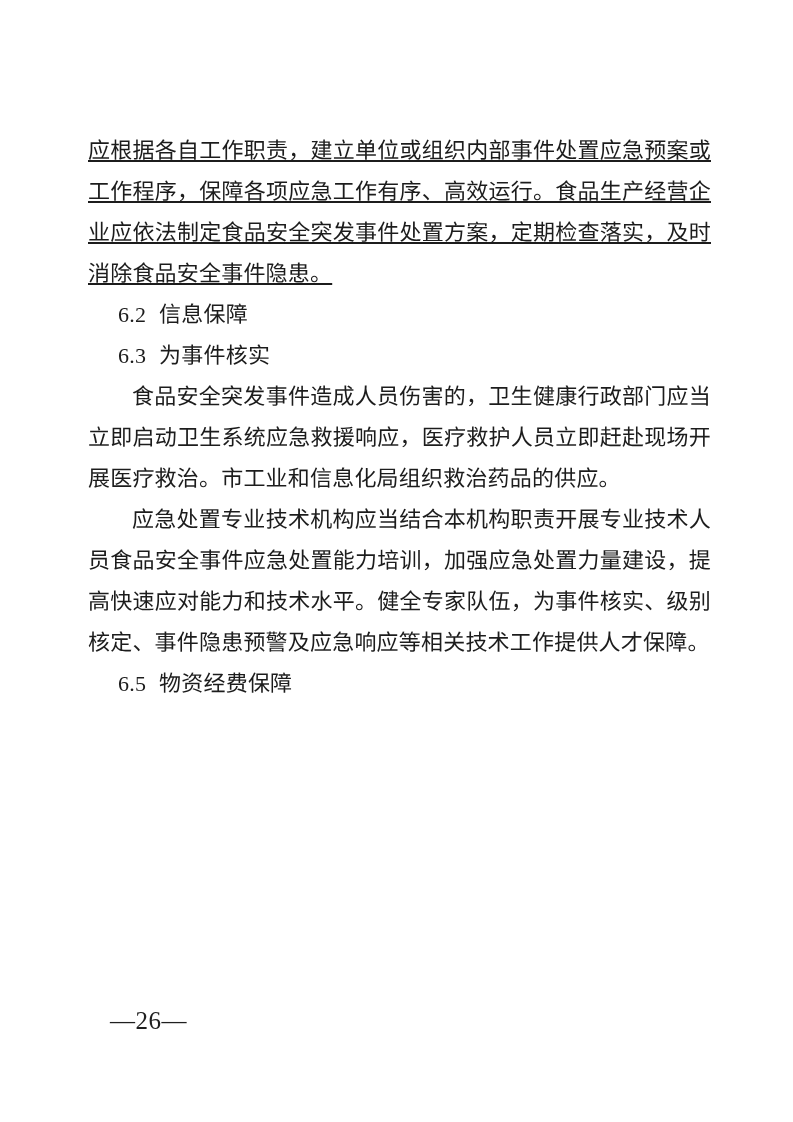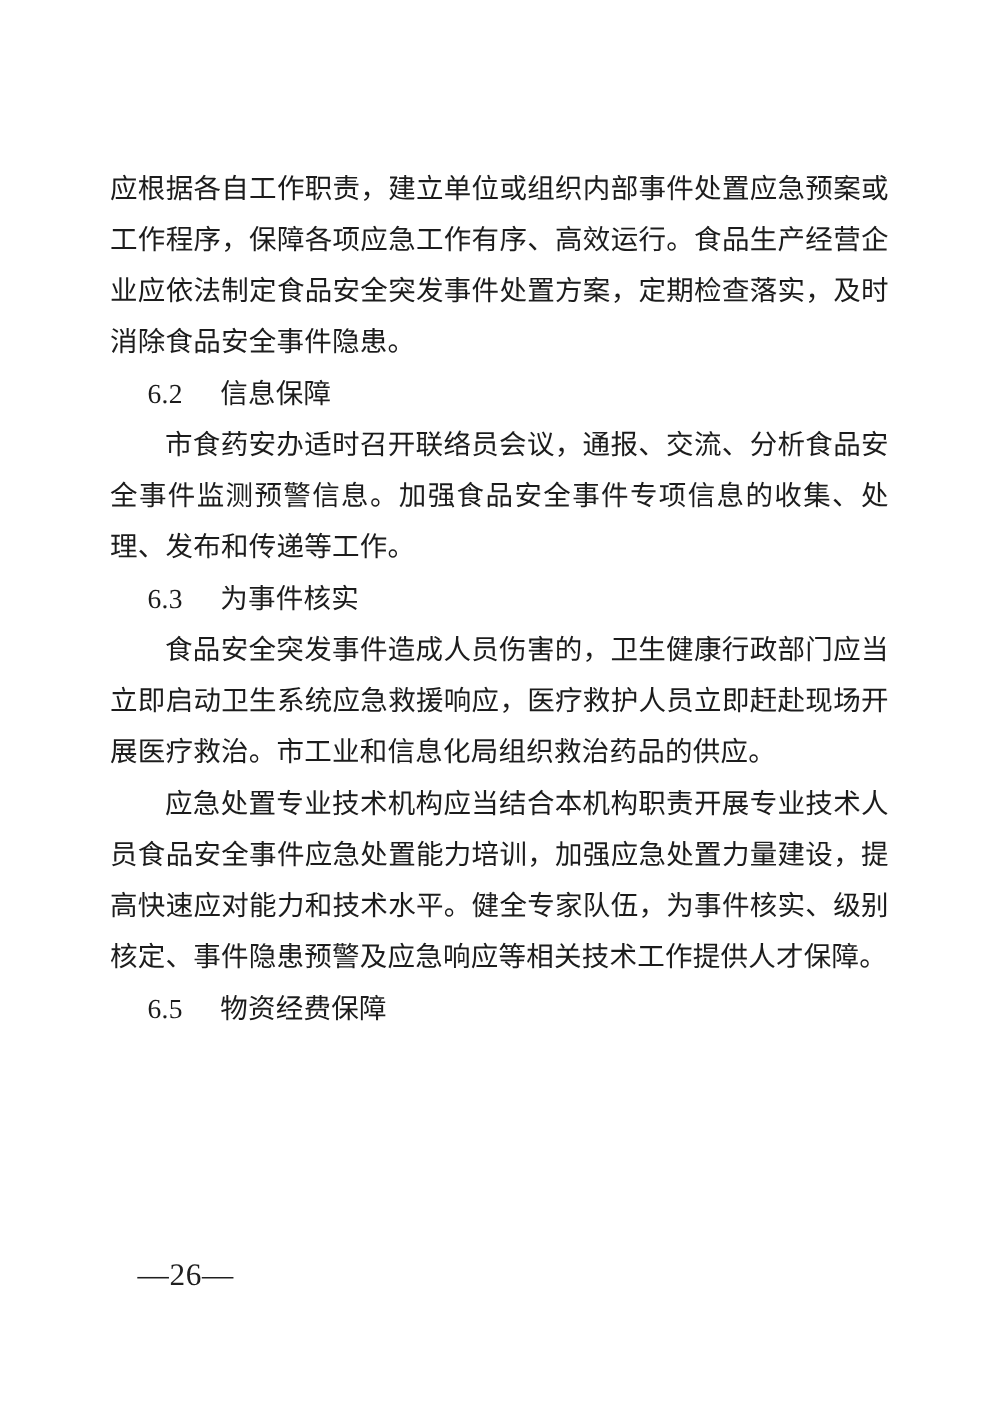--- a/index.html
+++ b/index.html
@@ -28,32 +28,33 @@
     text-justify: inter-character;
     letter-spacing: 0.2px;
   }
   p.para {
     margin: 0;
     padding: 0;
     text-indent: 2em;
   }
   p.para.no-indent {
     text-indent: 0;
+    text-decoration: underline;
   }
   h2.heading {
     margin: 0;
     padding: 0 0 0 30px;
     font-size: 22px;
     line-height: 41px;
     font-weight: 400;
     text-align: left;
   }
   .h-num {
     display: inline-block;
-    margin-right: 30px;
+    margin-right: 13px;
     font-family: "Liberation Serif", "DejaVu Serif", serif;
   }
   .page-number {
     position: absolute;
     left: 110px;
     top: 1008px;
     font-size: 25px;
     line-height: 26px;
     color: #1f1f1f;
     letter-spacing: 0.5px;
@@ -65,21 +66,20 @@
 <div class="page">
 
   <main class="content">
 
     <p class="para no-indent">应根据各自工作职责，建立单位或组织内部事件处置应急预案或工作程序，保障各项应急工作有序、高效运行。食品生产经营企业应依法制定食品安全突发事件处置方案，定期检查落实，及时消除食品安全事件隐患。</p>
 
     <h2 class="heading">
       <span class="h-num">6.2</span><span class="h-title">信息保障</span>
     </h2>
 
-    <p class="para">市食药安办适时召开联络员会议，通报、交流、分析食品安全事件监测预警信息。加强食品安全事件专项信息的收集、处理、发布和传递等工作。</p>
 
     <h2 class="heading">
       <span class="h-num">6.3</span><span class="h-title">为事件核实</span>
     </h2>
 
     <p class="para">食品安全突发事件造成人员伤害的，卫生健康行政部门应当立即启动卫生系统应急救援响应，医疗救护人员立即赶赴现场开展医疗救治。市工业和信息化局组织救治药品的供应。</p>
 
 
     <p class="para">应急处置专业技术机构应当结合本机构职责开展专业技术人员食品安全事件应急处置能力培训，加强应急处置力量建设，提高快速应对能力和技术水平。健全专家队伍，为事件核实、级别核定、事件隐患预警及应急响应等相关技术工作提供人才保障。</p>
 

